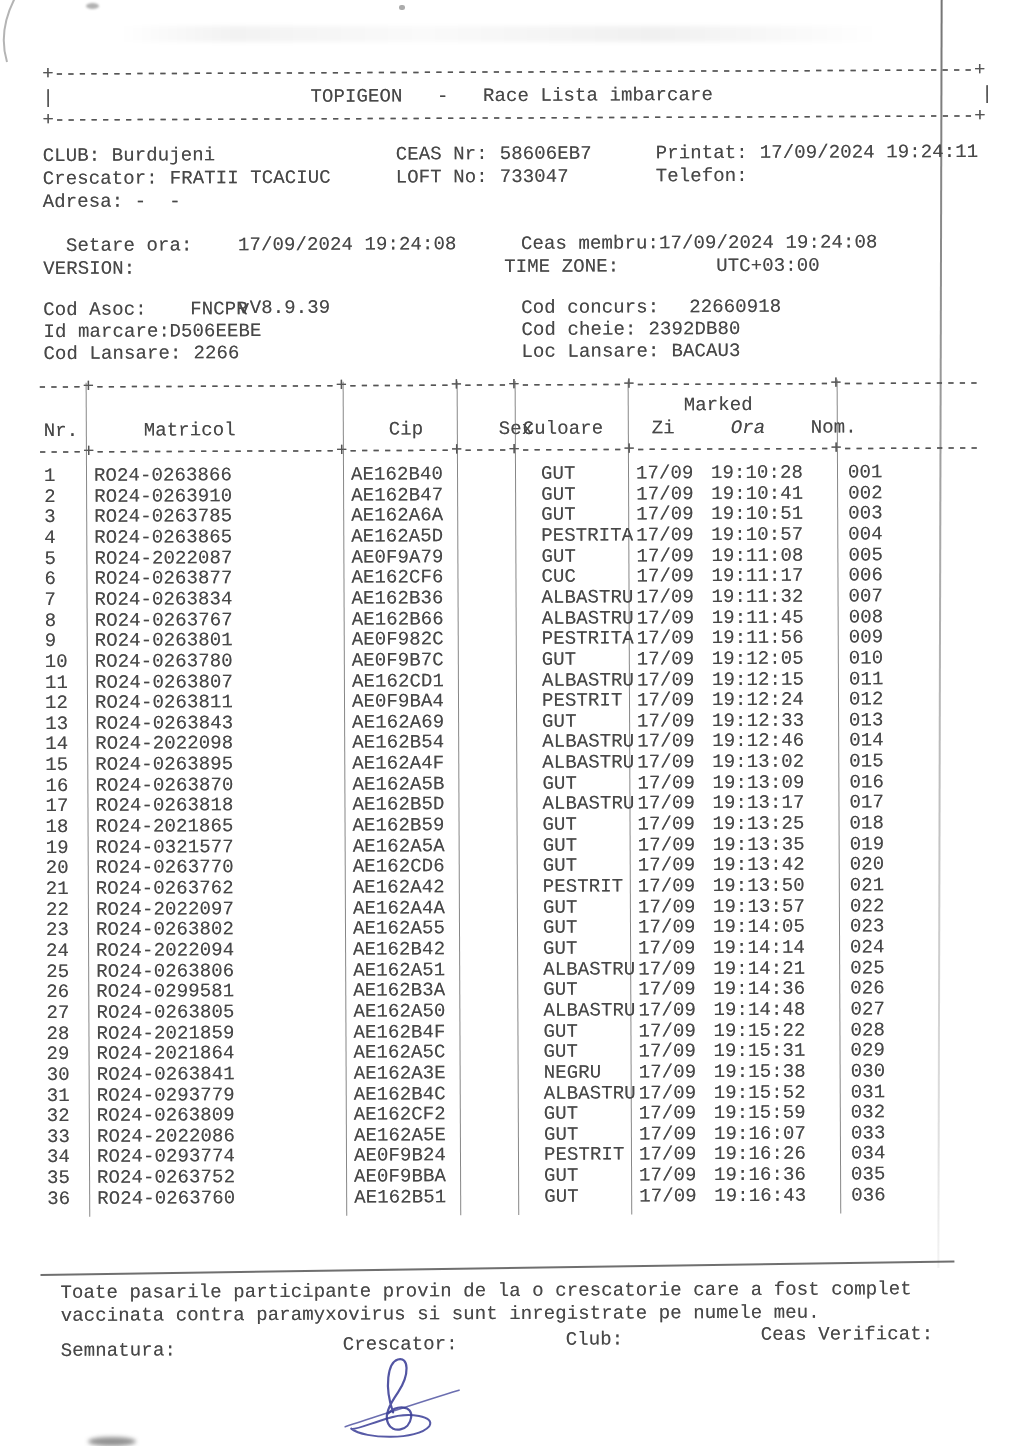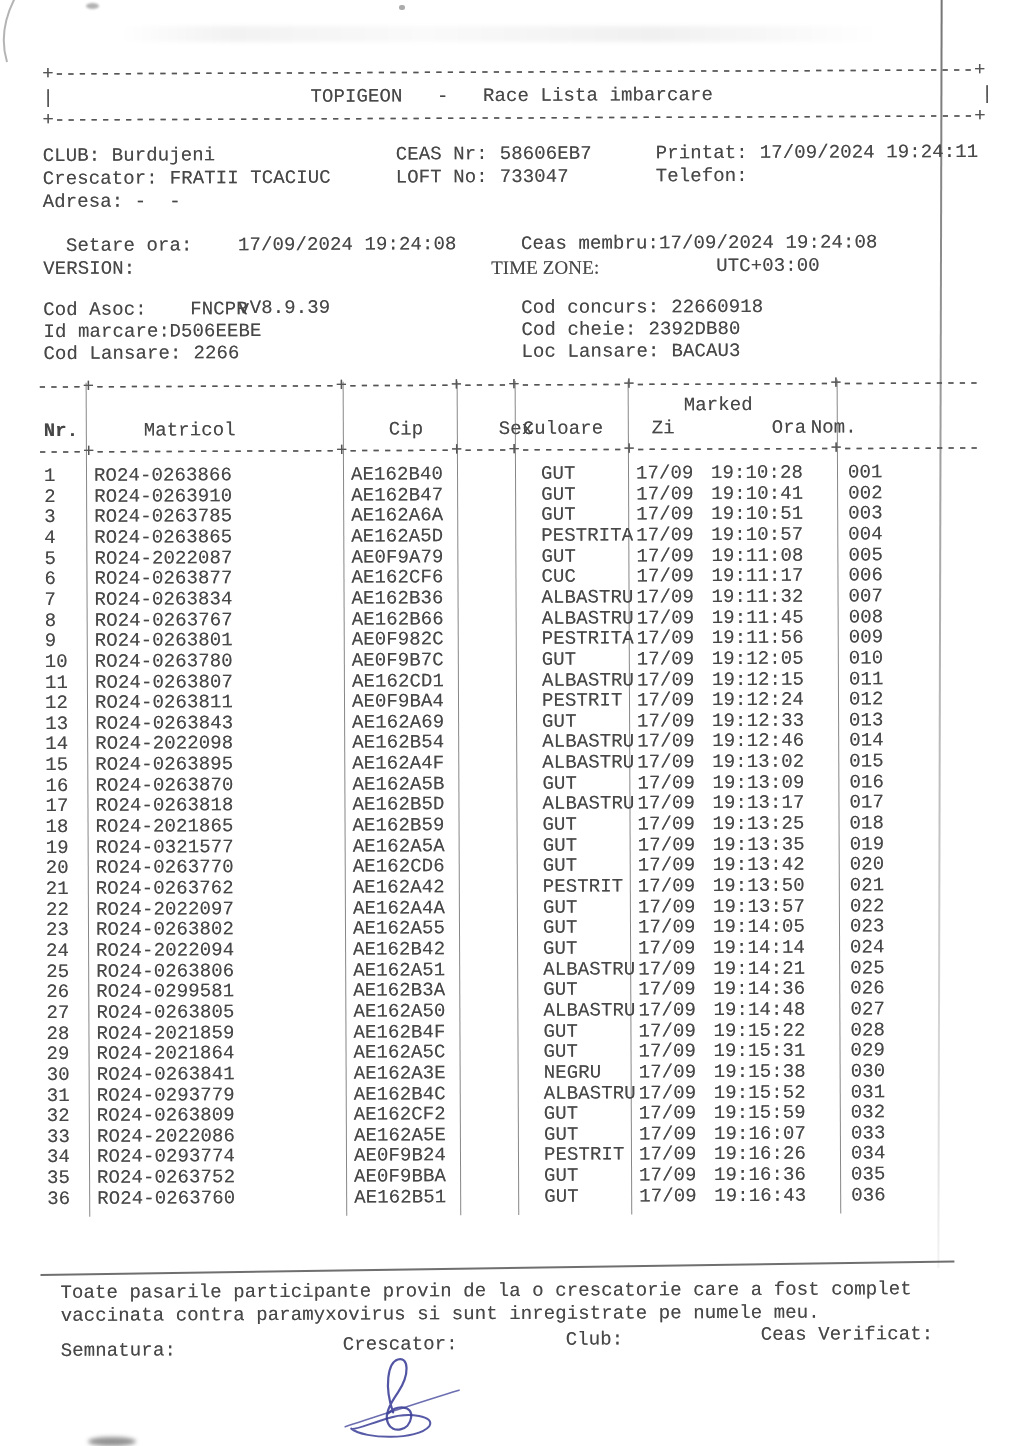--- a/index.html
+++ b/index.html
@@ -66,45 +66,45 @@
 
     <span class="t" style="left:45px;top:192px;">Adresa:</span>
     <span class="t" style="left:137px;top:192px;">-  -</span>
 
     <span class="t" style="left:44px;top:236px;margin-left:24px;">Setare ora:</span>
     <span class="t" style="left:240px;top:236px;">17/09/2024 19:24:08</span>
     <span class="t" style="left:523px;top:236px;">Ceas membru:</span>
     <span class="t" style="left:661px;top:236px;">17/09/2024 19:24:08</span>
     <span class="t" style="left:45px;top:259px;">VERSION:</span>
     <span class="t" style="left:240px;top:259px;margin-top:40px;">vV8.9.39</span>
-    <span class="t" style="left:493px;top:259px;font-family:Liberation Serif, serif;">TIME ZONE:</span>
+    <span class="t" style="left:506px;top:259px;">TIME ZONE:</span>
     <span class="t" style="left:718px;top:259px;">UTC+03:00</span>
 
     <span class="t" style="left:45px;top:300px;">Cod Asoc:</span>
     <span class="t" style="left:160px;top:300px;margin-left:32px;">FNCPR</span>
     <span class="t" style="left:523px;top:300px;">Cod concurs:</span>
-    <span class="t" style="left:673px;top:300px;">22660918</span>
+    <span class="t" style="left:691px;top:300px;">22660918</span>
     <span class="t" style="left:45px;top:322px;">Id marcare:</span>
     <span class="t" style="left:171px;top:322px;">D506EEBE</span>
     <span class="t" style="left:523px;top:322px;">Cod cheie:</span>
     <span class="t" style="left:650px;top:322px;">2392DB80</span>
     <span class="t" style="left:45px;top:344px;">Cod Lansare:</span>
     <span class="t" style="left:195px;top:344px;">2266</span>
     <span class="t" style="left:523px;top:344px;">Loc Lansare:</span>
     <span class="t" style="left:673px;top:344px;">BACAU3</span>
 
     <span class="t dash" style="left:38px;top:377px;">----+---------------------+---------+----+---------+-----------------+------------</span>
     <span class="t" style="left:685px;top:398px;">Marked</span>
-    <span class="t" style="left:45px;top:421px;font-weight:bold;">Nr.</span>
+    <span class="t" style="left:45px;top:421px;">Nr.</span>
     <span class="t" style="left:145px;top:421px;">Matricol</span>
     <span class="t" style="left:390px;top:421px;">Cip</span>
     <span class="t" style="left:464px;top:421px;margin-left:36px;">Sex</span>
     <span class="t" style="left:524px;top:421px;">Culoare</span>
     <span class="t" style="left:653px;top:421px;">Zi</span>
-    <span class="t" style="left:773px;top:421px;">Ora</span>
+    <span class="t" style="left:732px;top:421px;font-style:italic;">Ora</span>
     <span class="t" style="left:812px;top:421px;">Nom.</span>
     <span class="t dash" style="left:38px;top:442px;">----+---------------------+---------+----+---------+-----------------+------------</span>
 
     <div class="vline" style="left:87px;top:383px;height:834px;"></div>
     <div class="vline" style="left:344px;top:383px;height:834px;"></div>
     <div class="vline" style="left:458px;top:383px;height:834px;"></div>
     <div class="vline" style="left:516px;top:383px;height:834px;"></div>
     <div class="vline" style="left:629px;top:383px;height:834px;"></div>
     <div class="vline" style="left:838px;top:383px;height:834px;"></div>
 

